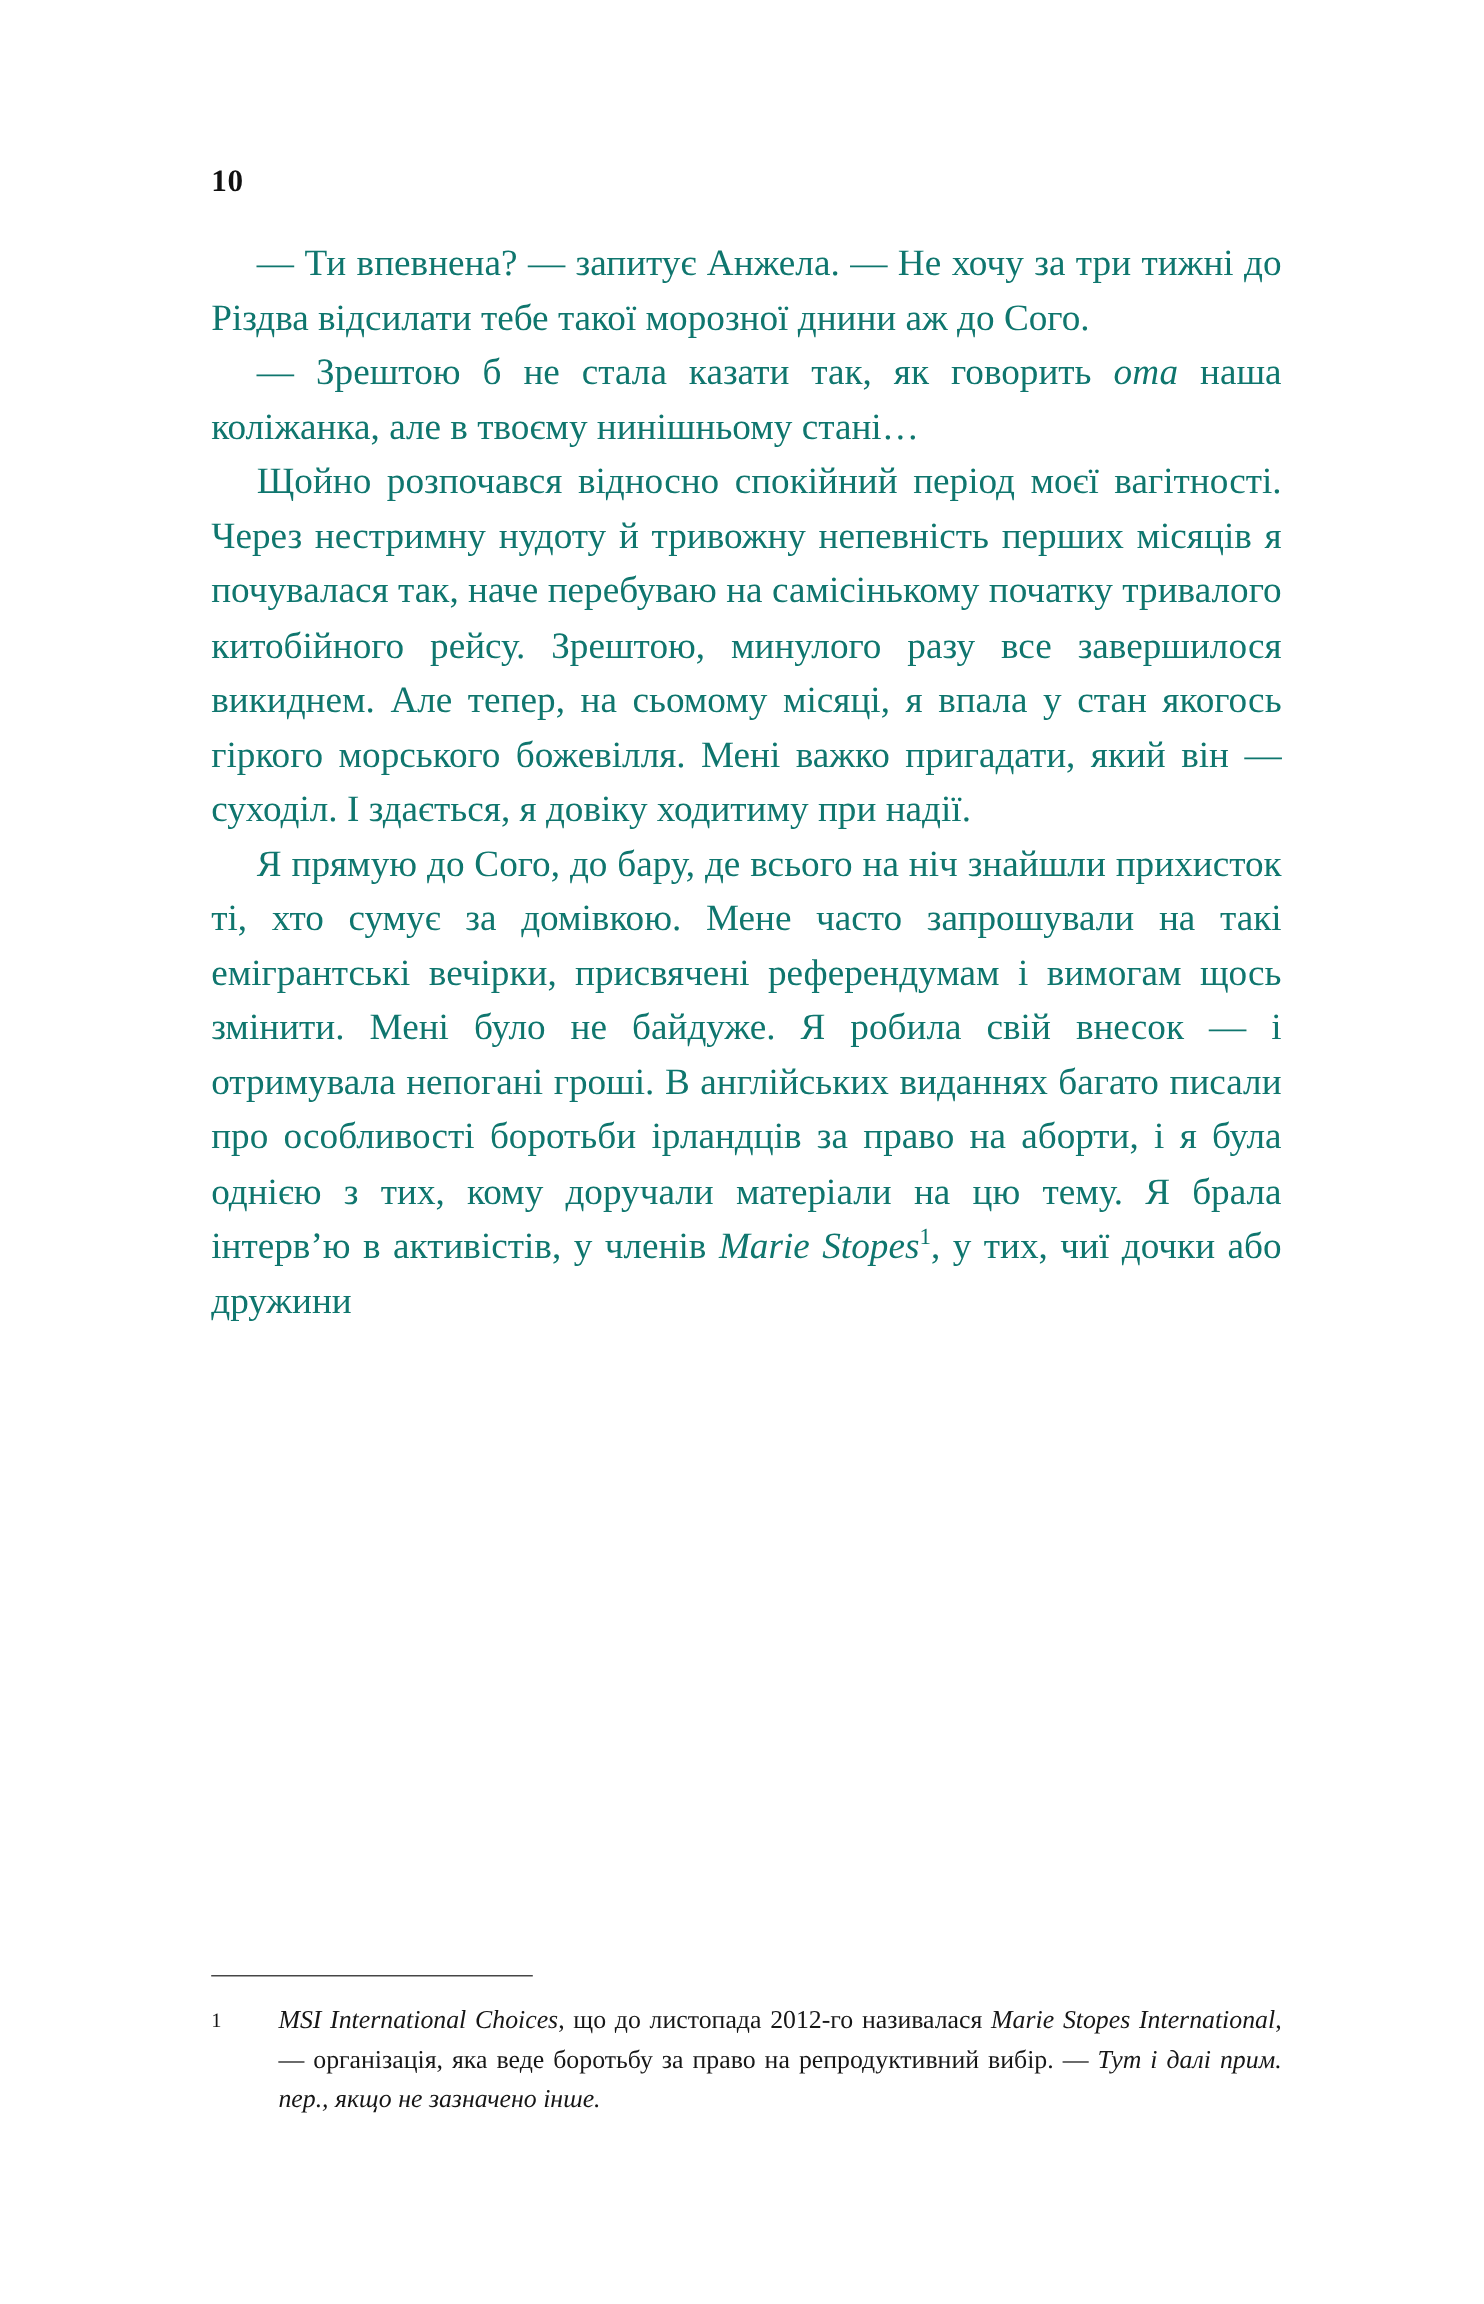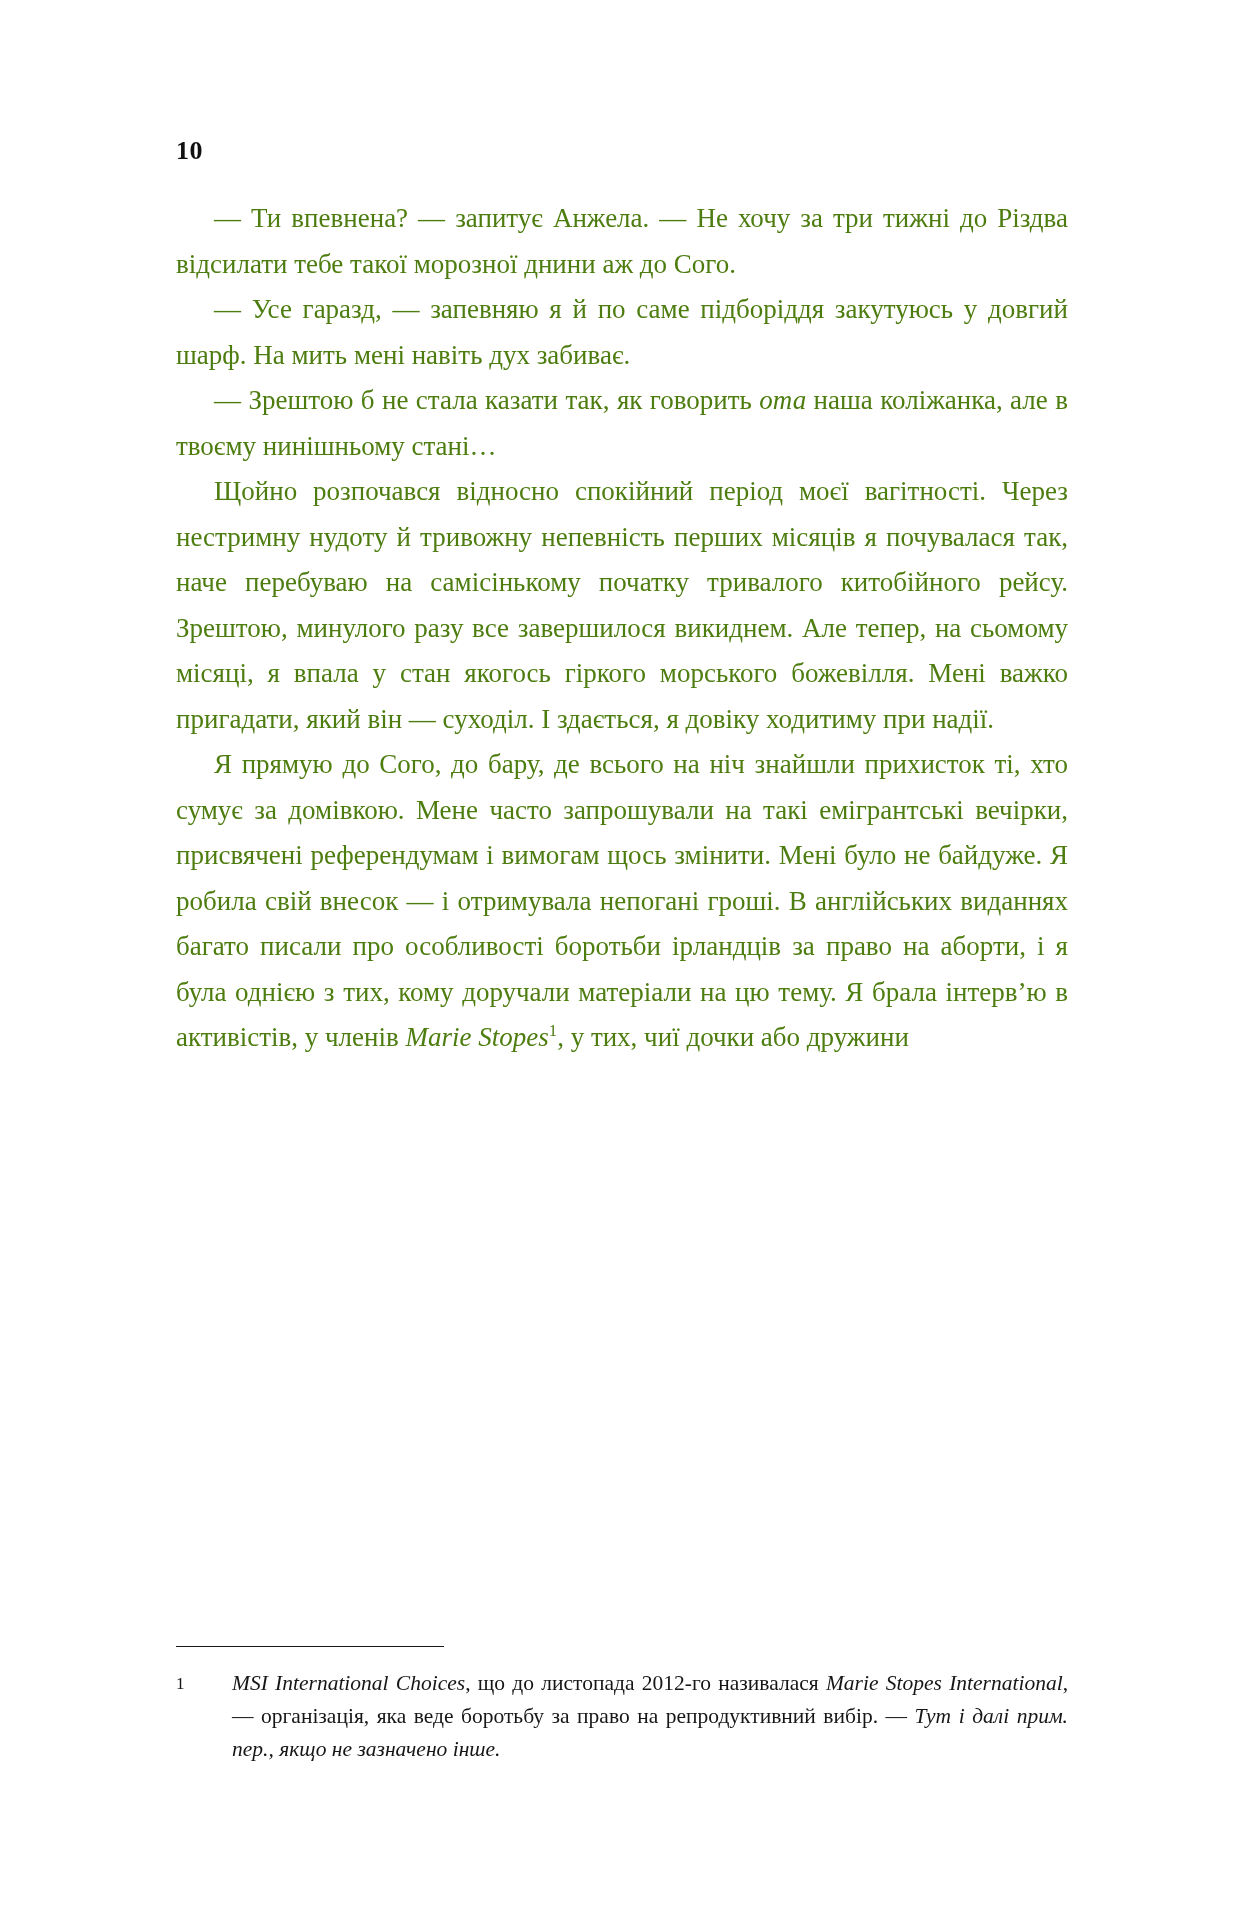--- a/index.html
+++ b/index.html
@@ -28,25 +28,25 @@
     font-size: 26px;
     font-weight: bold;
     letter-spacing: 0.5px;
     color: #111;
   }
   .body-text {
     position: absolute;
     left: 176px;
     top: 196px;
     width: 892px;
-    font-size: 27px;
+    font-size: 31px;
     line-height: 45.5px;
     text-align: justify;
     text-justify: inter-word;
-    color: #4d7c0f;
+    color: #0f766e;
     -webkit-hyphens: manual;
     hyphens: manual;
   }
   .body-text p {
     margin: 0;
     text-indent: 38px;
   }
   .body-text em {
     font-style: italic;
   }
@@ -87,21 +87,20 @@
 </style>
 </head>
 <body>
 
 <div class="page">
 
   <div class="page-number">10</div>
 
   <div class="body-text">
       <p><span>— Ти впевнена? — запитує Анжела. — Не хочу за три тижні до Різдва відсилати тебе такої морозної днини аж до Сого.</span></p>
-      <p><span>— Усе гаразд, — запевняю я й по саме підборіддя закутуюсь у довгий шарф. На мить мені навіть дух забиває.</span></p>
       <p><span>— Зрештою б не стала казати так, як говорить </span><em>ота</em><span> наша коліжанка, але в твоєму нинішньому стані…</span></p>
       <p><span>Щойно розпочався відносно спокійний період моєї вагітності. Через нестримну нудоту й тривожну непевність перших місяців я почувалася так, наче перебуваю на самісінькому початку тривалого китобійного рейсу. Зрештою, минулого разу все завершилося викиднем. Але тепер, на сьомому місяці, я впала у стан якогось гіркого морського божевілля. Мені важко пригадати, який він — суходіл. І здається, я довіку ходитиму при надії.</span></p>
       <p><span>Я прямую до Сого, до бару, де всього на ніч знайшли прихисток ті, хто сумує за домівкою. Мене часто запрошували на такі емігрантські вечірки, присвячені референдумам і вимогам щось змінити. Мені було не байдуже. Я робила свій внесок — і отримувала непогані гроші. В англійських виданнях багато писали про особливості боротьби ірландців за право на аборти, і я була однією з тих, кому доручали матеріали на цю тему. Я брала інтерв’ю в активістів, у членів </span><em>Marie Stopes</em><sup class="fn-ref">1</sup><span>, у тих, чиї дочки або дружини</span></p>
     </div>
 
   <div class="footnote-area">
     <div class="footnote-rule"></div>
     <div class="footnote-list">
         <div class="footnote"><span class="fn-marker">1</span><em>MSI International Choices</em><span>, що до листопада 2012-го називалася </span><em>Marie Stopes International</em><span>, — організація, яка веде боротьбу за право на репродуктивний вибір. — </span><em>Тут і далі прим. пер., якщо не зазначено інше.</em></div>
       </div>

